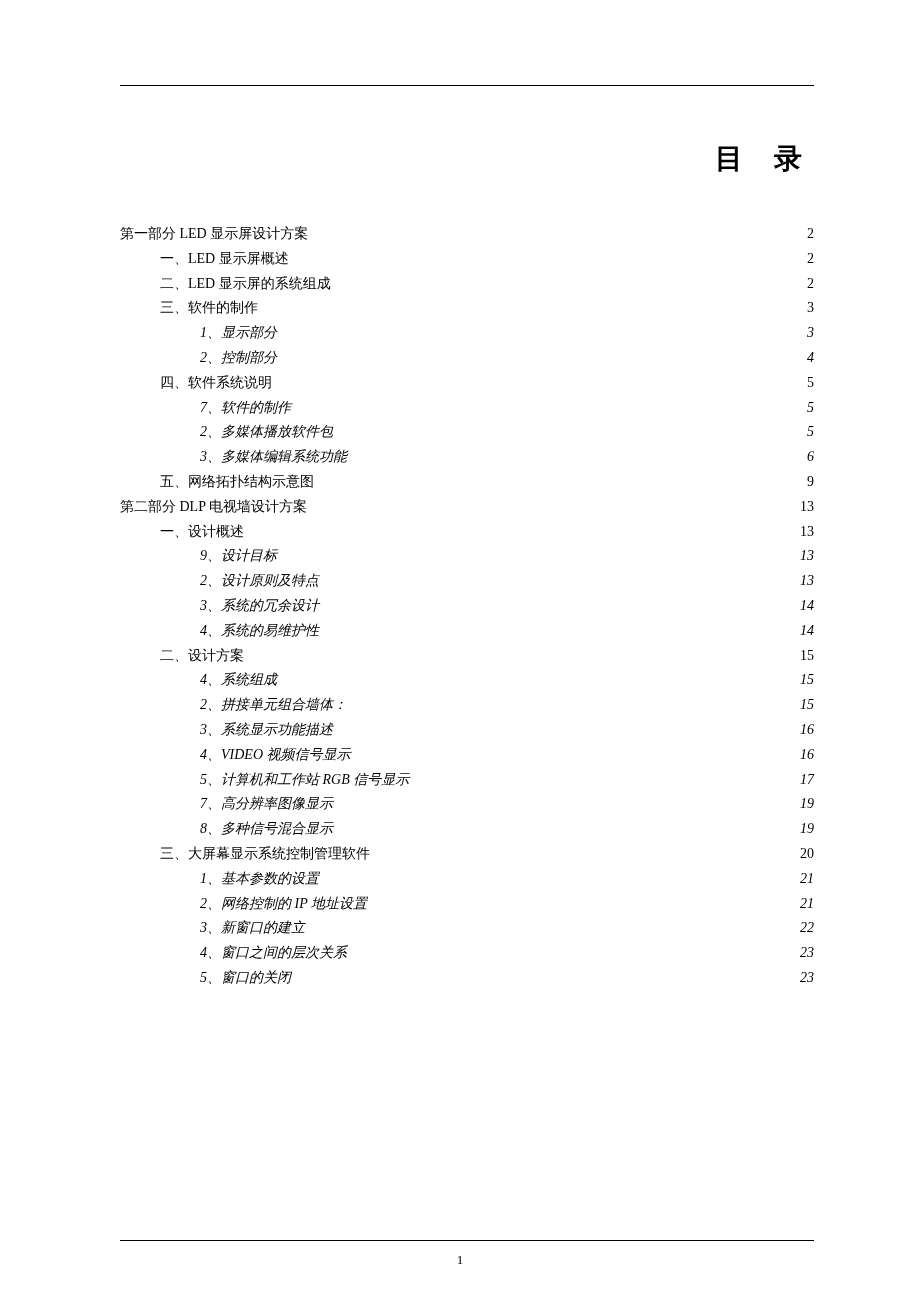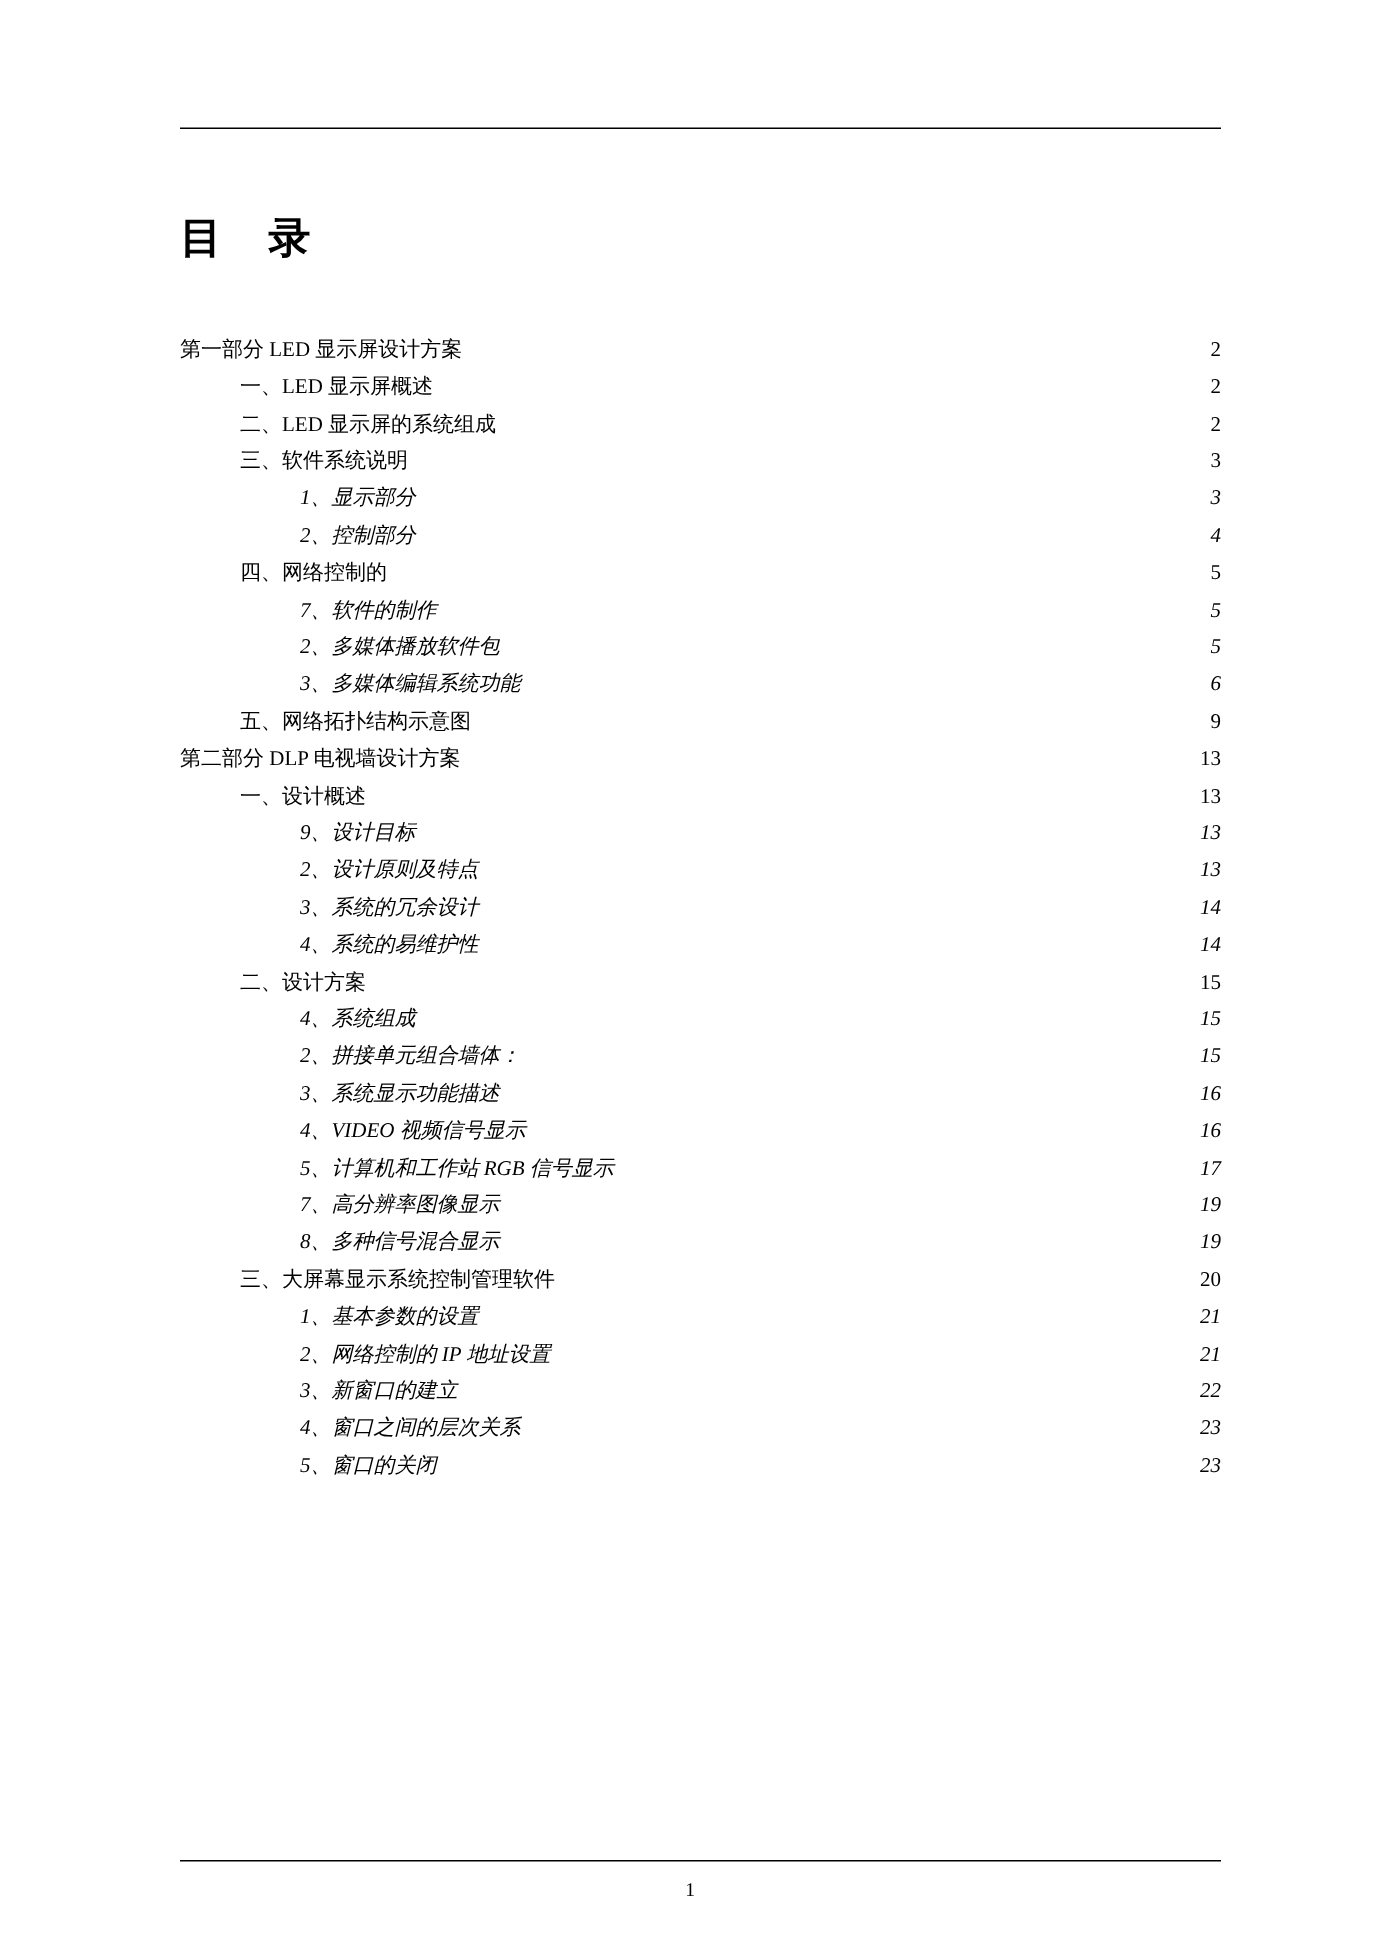--- a/index.html
+++ b/index.html
@@ -26,21 +26,21 @@
       border-top: 1.5px solid #000;
     }
     .rule-bottom {
       position: absolute;
       top: 1240px;
       left: 120px;
       right: 106px;
       border-top: 1.5px solid #000;
     }
     .title {
-      text-align: left;
+      text-align: right;
       font-size: 28px;
       letter-spacing: 12px;
       margin-top: 60px;
       margin-bottom: 44px;
       font-family: "SimSun", serif;
     }
     .toc {
       font-size: 14px;
       line-height: 24.8px;
     }
@@ -95,36 +95,36 @@
         <span class="toc-label">一、LED 显示屏概述</span>
         <span class="toc-dots"></span>
         <span class="toc-page">2</span>
       </div>
       <div class="toc-row lvl-1">
         <span class="toc-label">二、LED 显示屏的系统组成</span>
         <span class="toc-dots"></span>
         <span class="toc-page">2</span>
       </div>
       <div class="toc-row lvl-1">
-        <span class="toc-label">三、软件系统说明</span>
+        <span class="toc-label">三、软件的制作</span>
         <span class="toc-dots"></span>
         <span class="toc-page">3</span>
       </div>
       <div class="toc-row lvl-2">
         <span class="toc-label">1、显示部分</span>
         <span class="toc-dots"></span>
         <span class="toc-page">3</span>
       </div>
       <div class="toc-row lvl-2">
         <span class="toc-label">2、控制部分</span>
         <span class="toc-dots"></span>
         <span class="toc-page">4</span>
       </div>
       <div class="toc-row lvl-1">
-        <span class="toc-label">四、网络控制的</span>
+        <span class="toc-label">四、软件系统说明</span>
         <span class="toc-dots"></span>
         <span class="toc-page">5</span>
       </div>
       <div class="toc-row lvl-2">
         <span class="toc-label">7、软件的制作</span>
         <span class="toc-dots"></span>
         <span class="toc-page">5</span>
       </div>
       <div class="toc-row lvl-2">
         <span class="toc-label">2、多媒体播放软件包</span>

